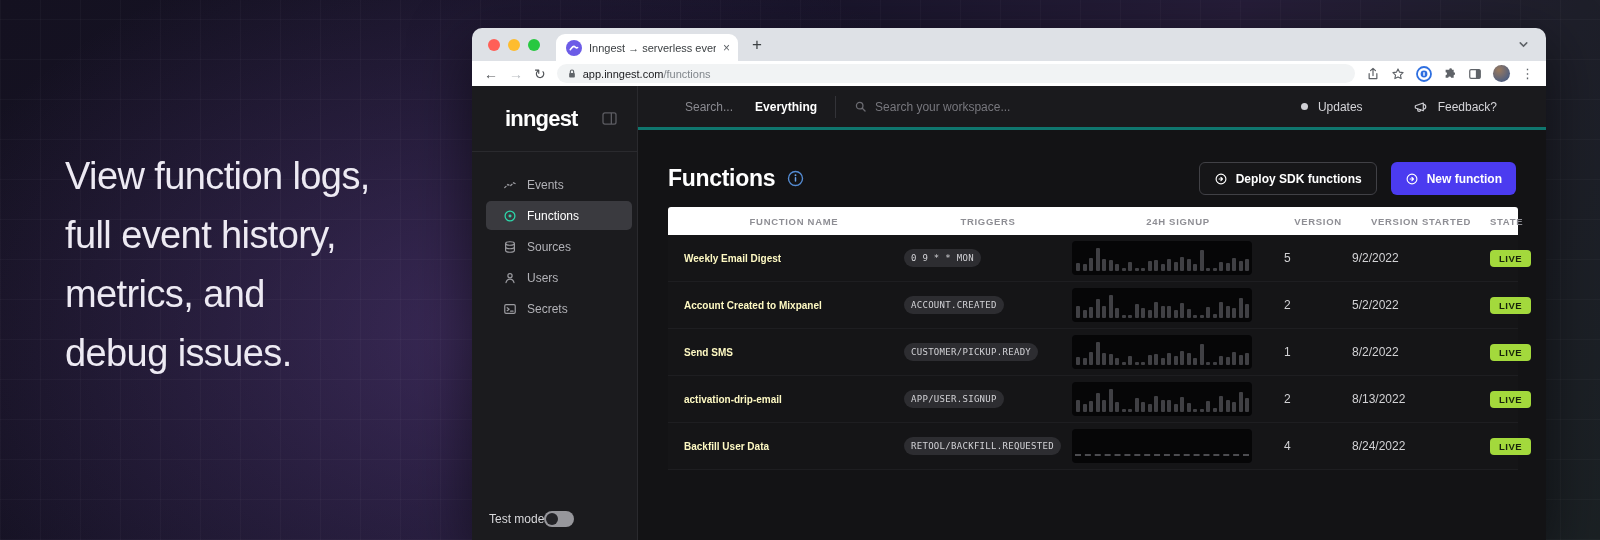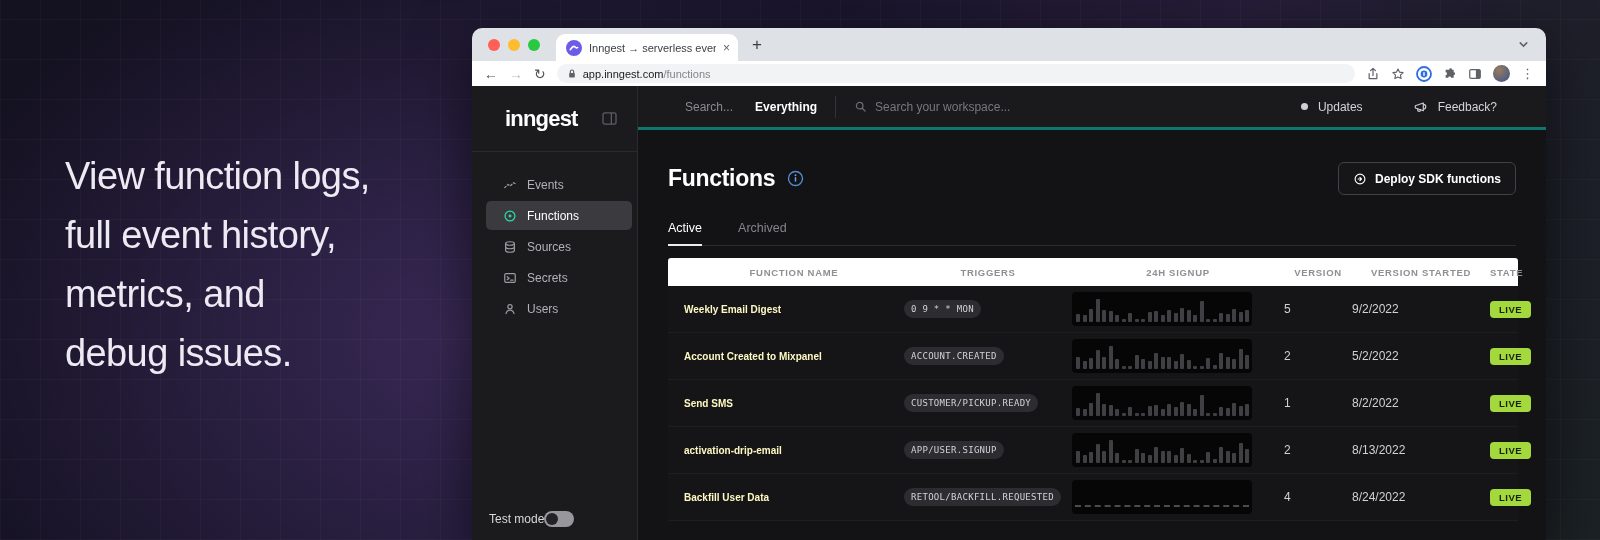--- a/index.html
+++ b/index.html
@@ -229,35 +229,35 @@
             <svg width="14" height="14" viewBox="0 0 16 16" fill="none" stroke="currentColor" stroke-width="1.4">
                 <ellipse cx="8" cy="4" rx="5" ry="2"></ellipse>
                 <path d="M3 4v8c0 1.1 2.2 2 5 2s5-.9 5-2V4"></path>
                 <path d="M3 8c0 1.1 2.2 2 5 2s5-.9 5-2"></path>
               </svg>
           </span>
           <span>Sources</span>
         </div>
         <div class="nav-item">
           <span class="i">
+            <svg width="14" height="14" viewBox="0 0 16 16" fill="none" stroke="currentColor" stroke-width="1.4" stroke-linecap="round">
+                <circle cx="8" cy="5.3" r="2.4"></circle>
+                <path d="M3.4 13.2c.7-2.6 2.5-4 4.6-4s3.9 1.4 4.6 4"></path>
+              </svg>
+          </span>
+          <span>Users</span>
+        </div>
+        <div class="nav-item">
+          <span class="i">
             <svg width="14" height="14" viewBox="0 0 16 16" fill="none" stroke="currentColor" stroke-width="1.4" stroke-linecap="round" stroke-linejoin="round">
                 <rect x="2" y="3" width="12" height="10" rx="1.5"></rect>
                 <path d="M4.8 6.5l2.2 1.7-2.2 1.7M8.7 10.5h2.8"></path>
               </svg>
           </span>
           <span>Secrets</span>
-        </div>
-        <div class="nav-item">
-          <span class="i">
-            <svg width="14" height="14" viewBox="0 0 16 16" fill="none" stroke="currentColor" stroke-width="1.4" stroke-linecap="round">
-                <circle cx="8" cy="5.3" r="2.4"></circle>
-                <path d="M3.4 13.2c.7-2.6 2.5-4 4.6-4s3.9 1.4 4.6 4"></path>
-              </svg>
-          </span>
-          <span>Users</span>
         </div>
       </div>
       <div class="test-row">
         <span>Test mode</span>
         <span class="toggle"></span>
       </div>
     </div>
 
     <div class="right">
       <div class="topbar">
@@ -298,27 +298,32 @@
           <div class="head-btns">
             <div class="btn btn-ghost">
               <span class="i">
                 <svg width="14" height="14" viewBox="0 0 16 16" fill="none" stroke="#fff" stroke-width="1.3" stroke-linecap="round" stroke-linejoin="round">
                     <circle cx="8" cy="8" r="5.6"></circle>
                     <path d="M5.8 8h3.6M7.9 6.2L9.7 8l-1.8 1.8"></path>
                   </svg>
               </span>
               <span>Deploy SDK functions</span>
             </div>
-          </div>
-        </div>
-
-        <div class="tabs">
-          <span class="tabitem active">Active</span>
-          <span class="tabitem">Archived</span>
-        </div>
+            <div class="btn btn-primary">
+              <span class="i">
+                <svg width="14" height="14" viewBox="0 0 16 16" fill="none" stroke="#fff" stroke-width="1.3" stroke-linecap="round" stroke-linejoin="round">
+                    <circle cx="8" cy="8" r="5.6"></circle>
+                    <path d="M5.8 8h3.6M7.9 6.2L9.7 8l-1.8 1.8"></path>
+                  </svg>
+              </span>
+              <span>New function</span>
+            </div>
+          </div>
+        </div>
+
 
         <div class="table">
           <div class="grid-cols thead">
             <span>FUNCTION NAME</span>
             <span>TRIGGERS</span>
             <span>24H SIGNUP</span>
             <span>VERSION</span>
             <span>VERSION STARTED</span>
             <span>STATE</span>
           </div>

